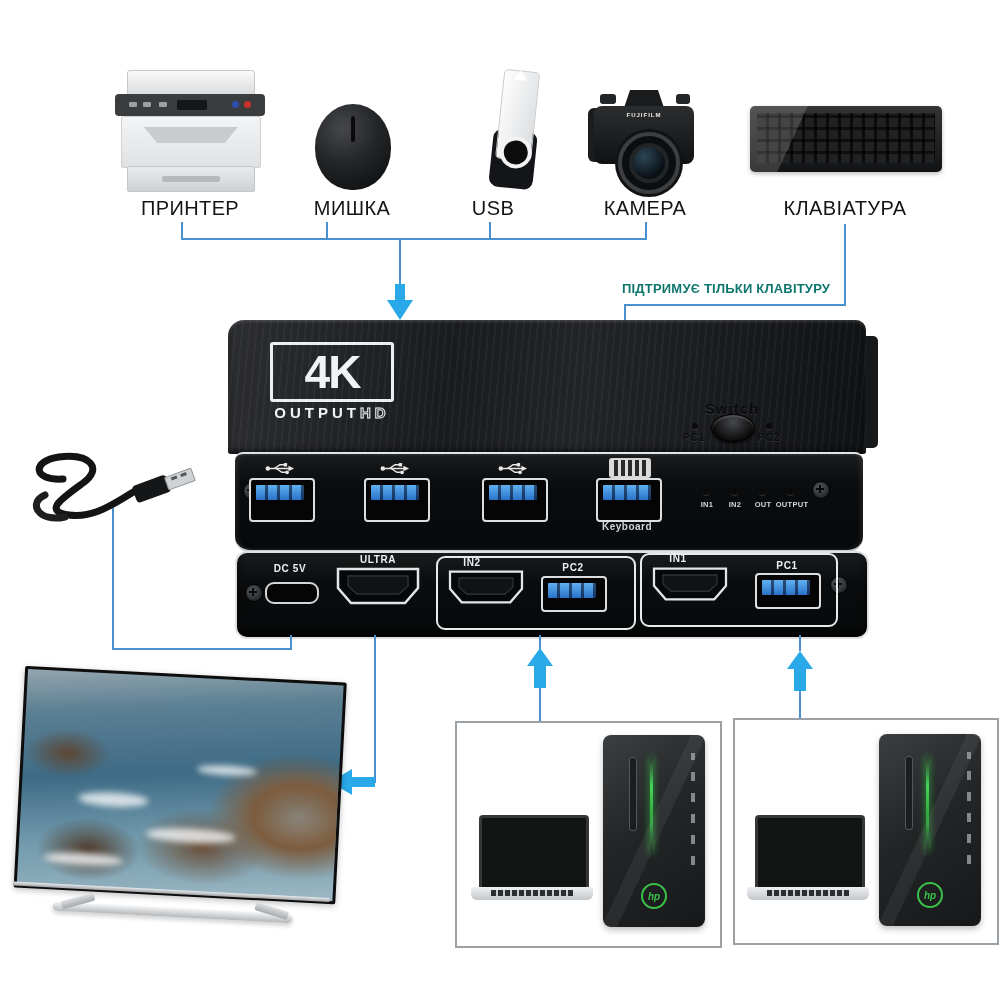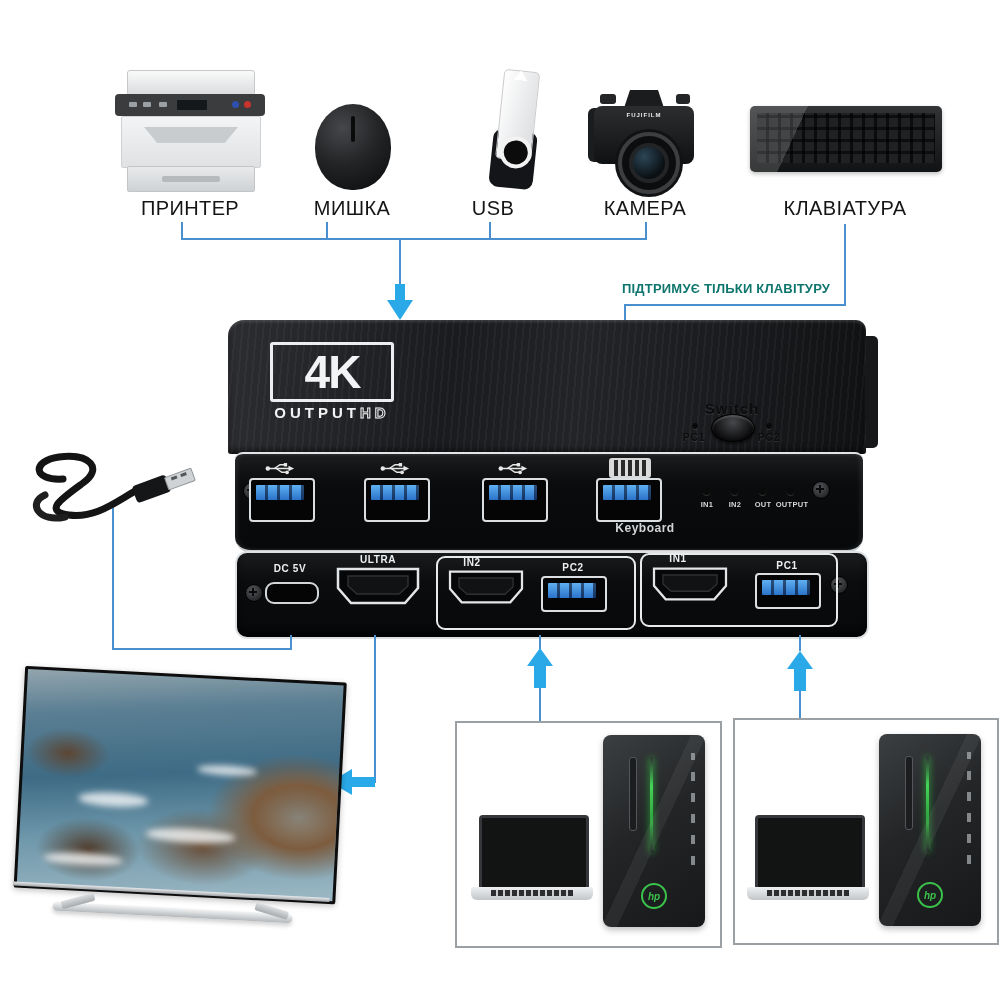--- a/index.html
+++ b/index.html
@@ -52,22 +52,22 @@
     box-shadow:3px -3px 0 -3px #0a0a0a;}
   .screw::before{content:"";position:absolute;left:6px;top:3px;width:2px;height:8px;background:#0a0a0a;}
   .usbport{position:absolute;width:62px;height:40px;background:#050506;border:2px solid #dcdfe2;border-radius:4px;}
   .usbport .tongue{position:absolute;left:5px;top:5px;width:48px;height:15px;border-radius:1px;
     background:linear-gradient(180deg,#5fb0f2,#2a72c8);}
   .usbport .tongue::after{content:"";position:absolute;inset:0;
     background:repeating-linear-gradient(90deg,transparent 0 9px,rgba(0,0,20,.55) 9px 12px);}
   .usbport.rear{height:32px;}
   .kbicon{position:absolute;left:609px;top:458px;width:38px;height:16px;border:2px solid #d8d8d8;border-radius:3px;
     background:repeating-linear-gradient(90deg,#dcdcdc 0 3px,#2a2a2a 3px 7px);}
-  .tinylabel{position:absolute;transform:translateX(-50%);font-size:12px;font-weight:700;color:#d2d5d7;
-    letter-spacing:.5px;white-space:nowrap;margin-left:18px;}
+  .tinylabel{position:absolute;transform:translateX(-50%);font-size:10px;font-weight:700;color:#d2d5d7;
+    letter-spacing:.5px;white-space:nowrap;}
   .led{position:absolute;width:7px;height:7px;border-radius:50%;background:#0a0a0b;
     box-shadow:0 1px 0 rgba(255,255,255,.15);}
   .ledlabel{position:absolute;transform:translateX(-50%);font-size:7.5px;font-weight:700;color:#d5d8da;
     letter-spacing:.3px;white-space:nowrap;}
   .rearlabel{position:absolute;transform:translateX(-50%);font-size:10px;font-weight:700;color:#eceff1;
     letter-spacing:.6px;white-space:nowrap;}
   .group-outline{position:absolute;border:2px solid #e8ebec;border-radius:9px;}
   .usbc{position:absolute;left:265px;top:582px;width:50px;height:18px;border-radius:9px;border:2px solid #d3d6d8;background:#050506;}
   
   .printer{position:absolute;left:115px;top:68px;width:150px;height:124px;}

